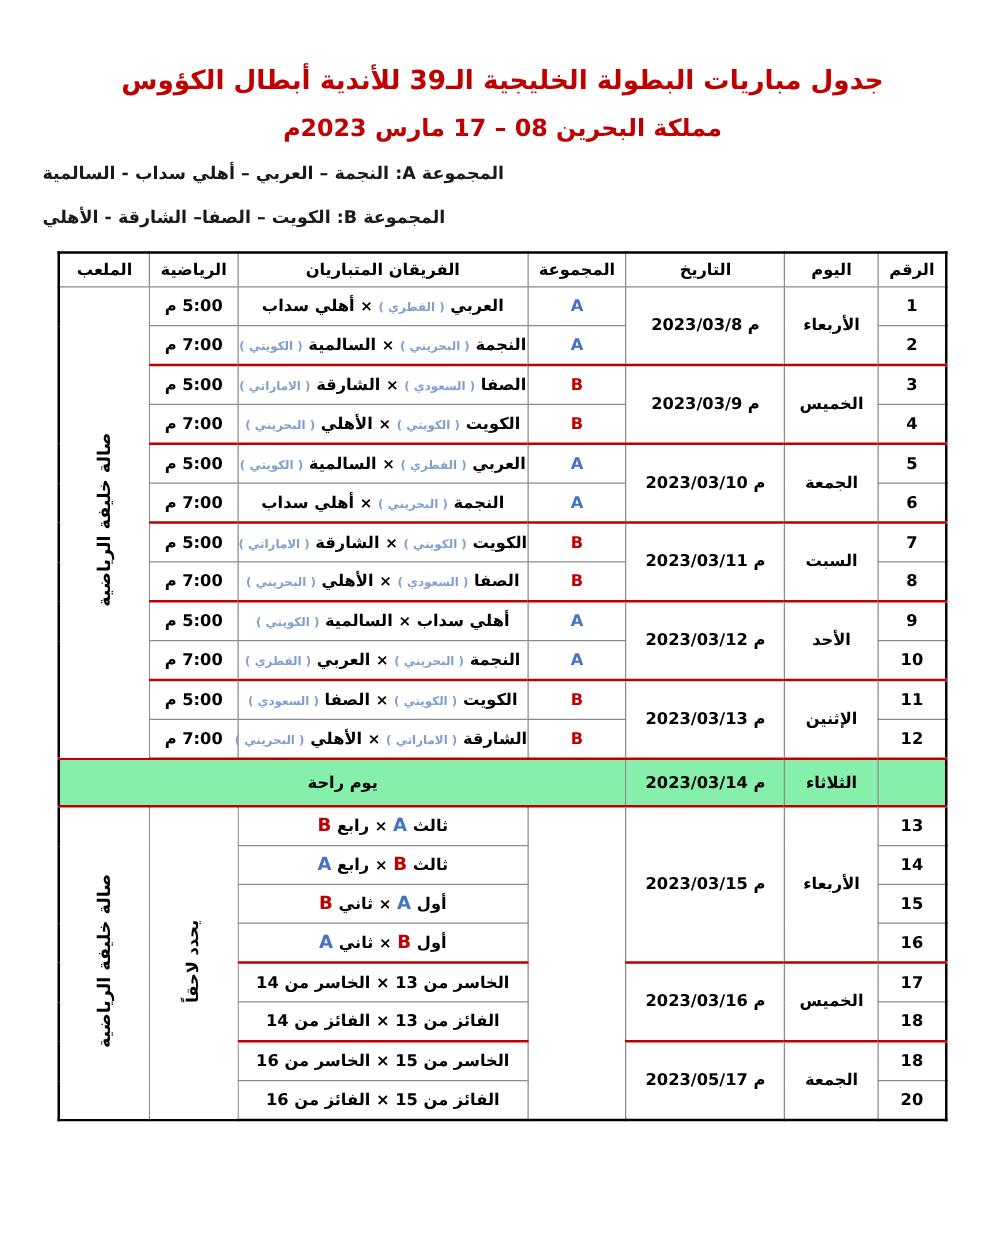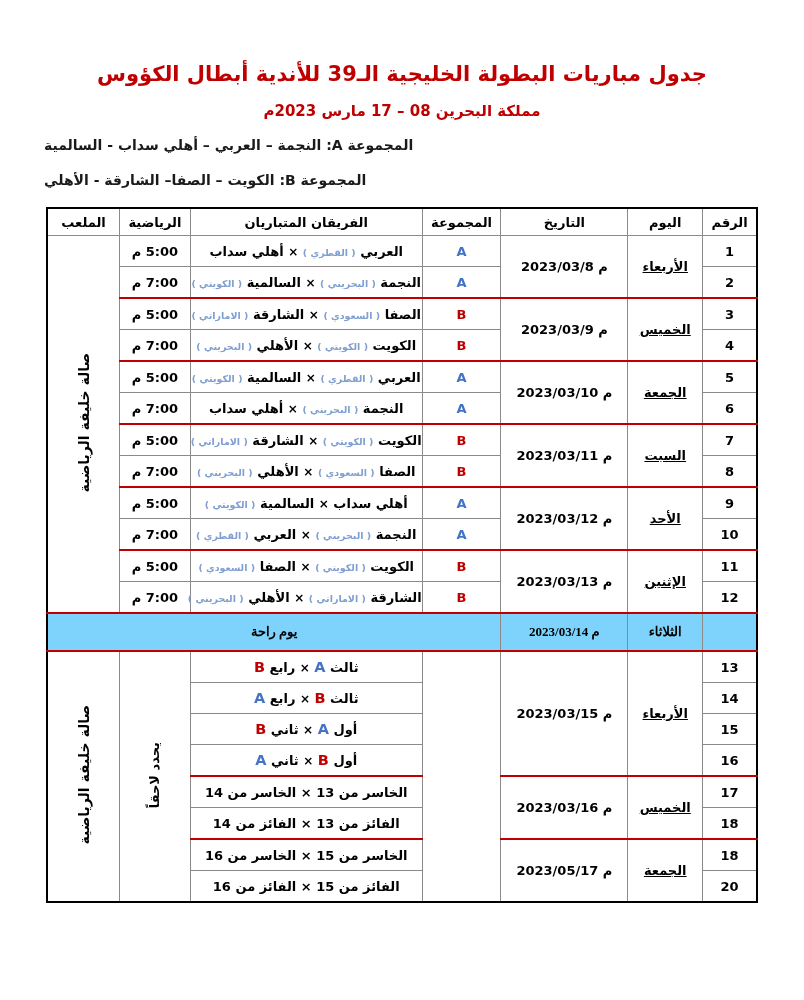--- a/index.html
+++ b/index.html
@@ -14,40 +14,40 @@
     font-family: "DejaVu Sans", "Liberation Sans", sans-serif;
     color: #000;
     overflow: hidden;
     position: relative;
   }
 
   .page {
     width: 804px;
     height: 1000px;
     box-sizing: border-box;
-    padding: 10px;
+    padding: 0;
     position: relative;
   }
 
   
   .title-block {
     text-align: center;
     padding-top: 52px;
   }
   .main-title {
     color: #c00000;
     font-size: 21px;
     font-weight: bold;
     letter-spacing: 0px;
     line-height: 1.2;
     direction: rtl;
   }
   .sub-title {
     color: #c00000;
-    font-size: 15px;
+    font-size: 19px;
     font-weight: bold;
     margin-top: 15px;
     direction: rtl;
   }
   .groups-block {
     margin-top: 17px;
     padding-left: 0;
     padding-right: 0;
     direction: rtl;
     text-align: left;
@@ -98,21 +98,21 @@
   col.c-teams  { width: 230px; }
   col.c-time   { width: 70px; }
   col.c-venue  { width: 72px; }
 
   tr.match-row td { height: 30px; }
 
   
   tr.day-sep > td { border-top: 2.6px solid #c00000; }
 
   td.num   { font-size: 14px; font-weight: bold; }
-  td.day   { font-size: 13.5px; font-weight: bold; text-decoration: underline; }
+  td.day   { font-size: 13.5px; font-weight: bold; }
   td.date  { font-size: 13px; font-weight: bold; direction: ltr; }
   td.grp   { font-size: 15px; font-weight: bold; }
   td.grp.a { color: #4472c4; }
   td.grp.b { color: #c00000; }
   td.time  { font-size: 14px; font-weight: bold; direction: rtl; }
 
   td.teams {
     font-size: 13.5px;
     font-weight: bold;
     text-align: center;
@@ -143,25 +143,24 @@
     font-weight: bold;
     letter-spacing: 1px;
     white-space: nowrap;
   }
   td.vertical .vtext.small {
     font-size: 13px;
   }
 
   
   tr.rest-row > td {
-    background: #7dd3fc;
+    background: #86efac;
     border-top: 2.6px solid #c00000;
     border-bottom: 2.6px solid #c00000;
     height: 36px;
-    font-family: Liberation Serif, serif;
   }
   td.rest-text {
     font-size: 18px;
     font-weight: bold;
     letter-spacing: 1px;
   }
   td.rest-blank { background: #c0c0c0; }
   td.rest-day { font-size: 13.5px; font-weight: bold; background:#c0c0c0; }
   td.rest-date { font-size: 13px; font-weight: bold; background:#c0c0c0; direction: ltr; }
 

